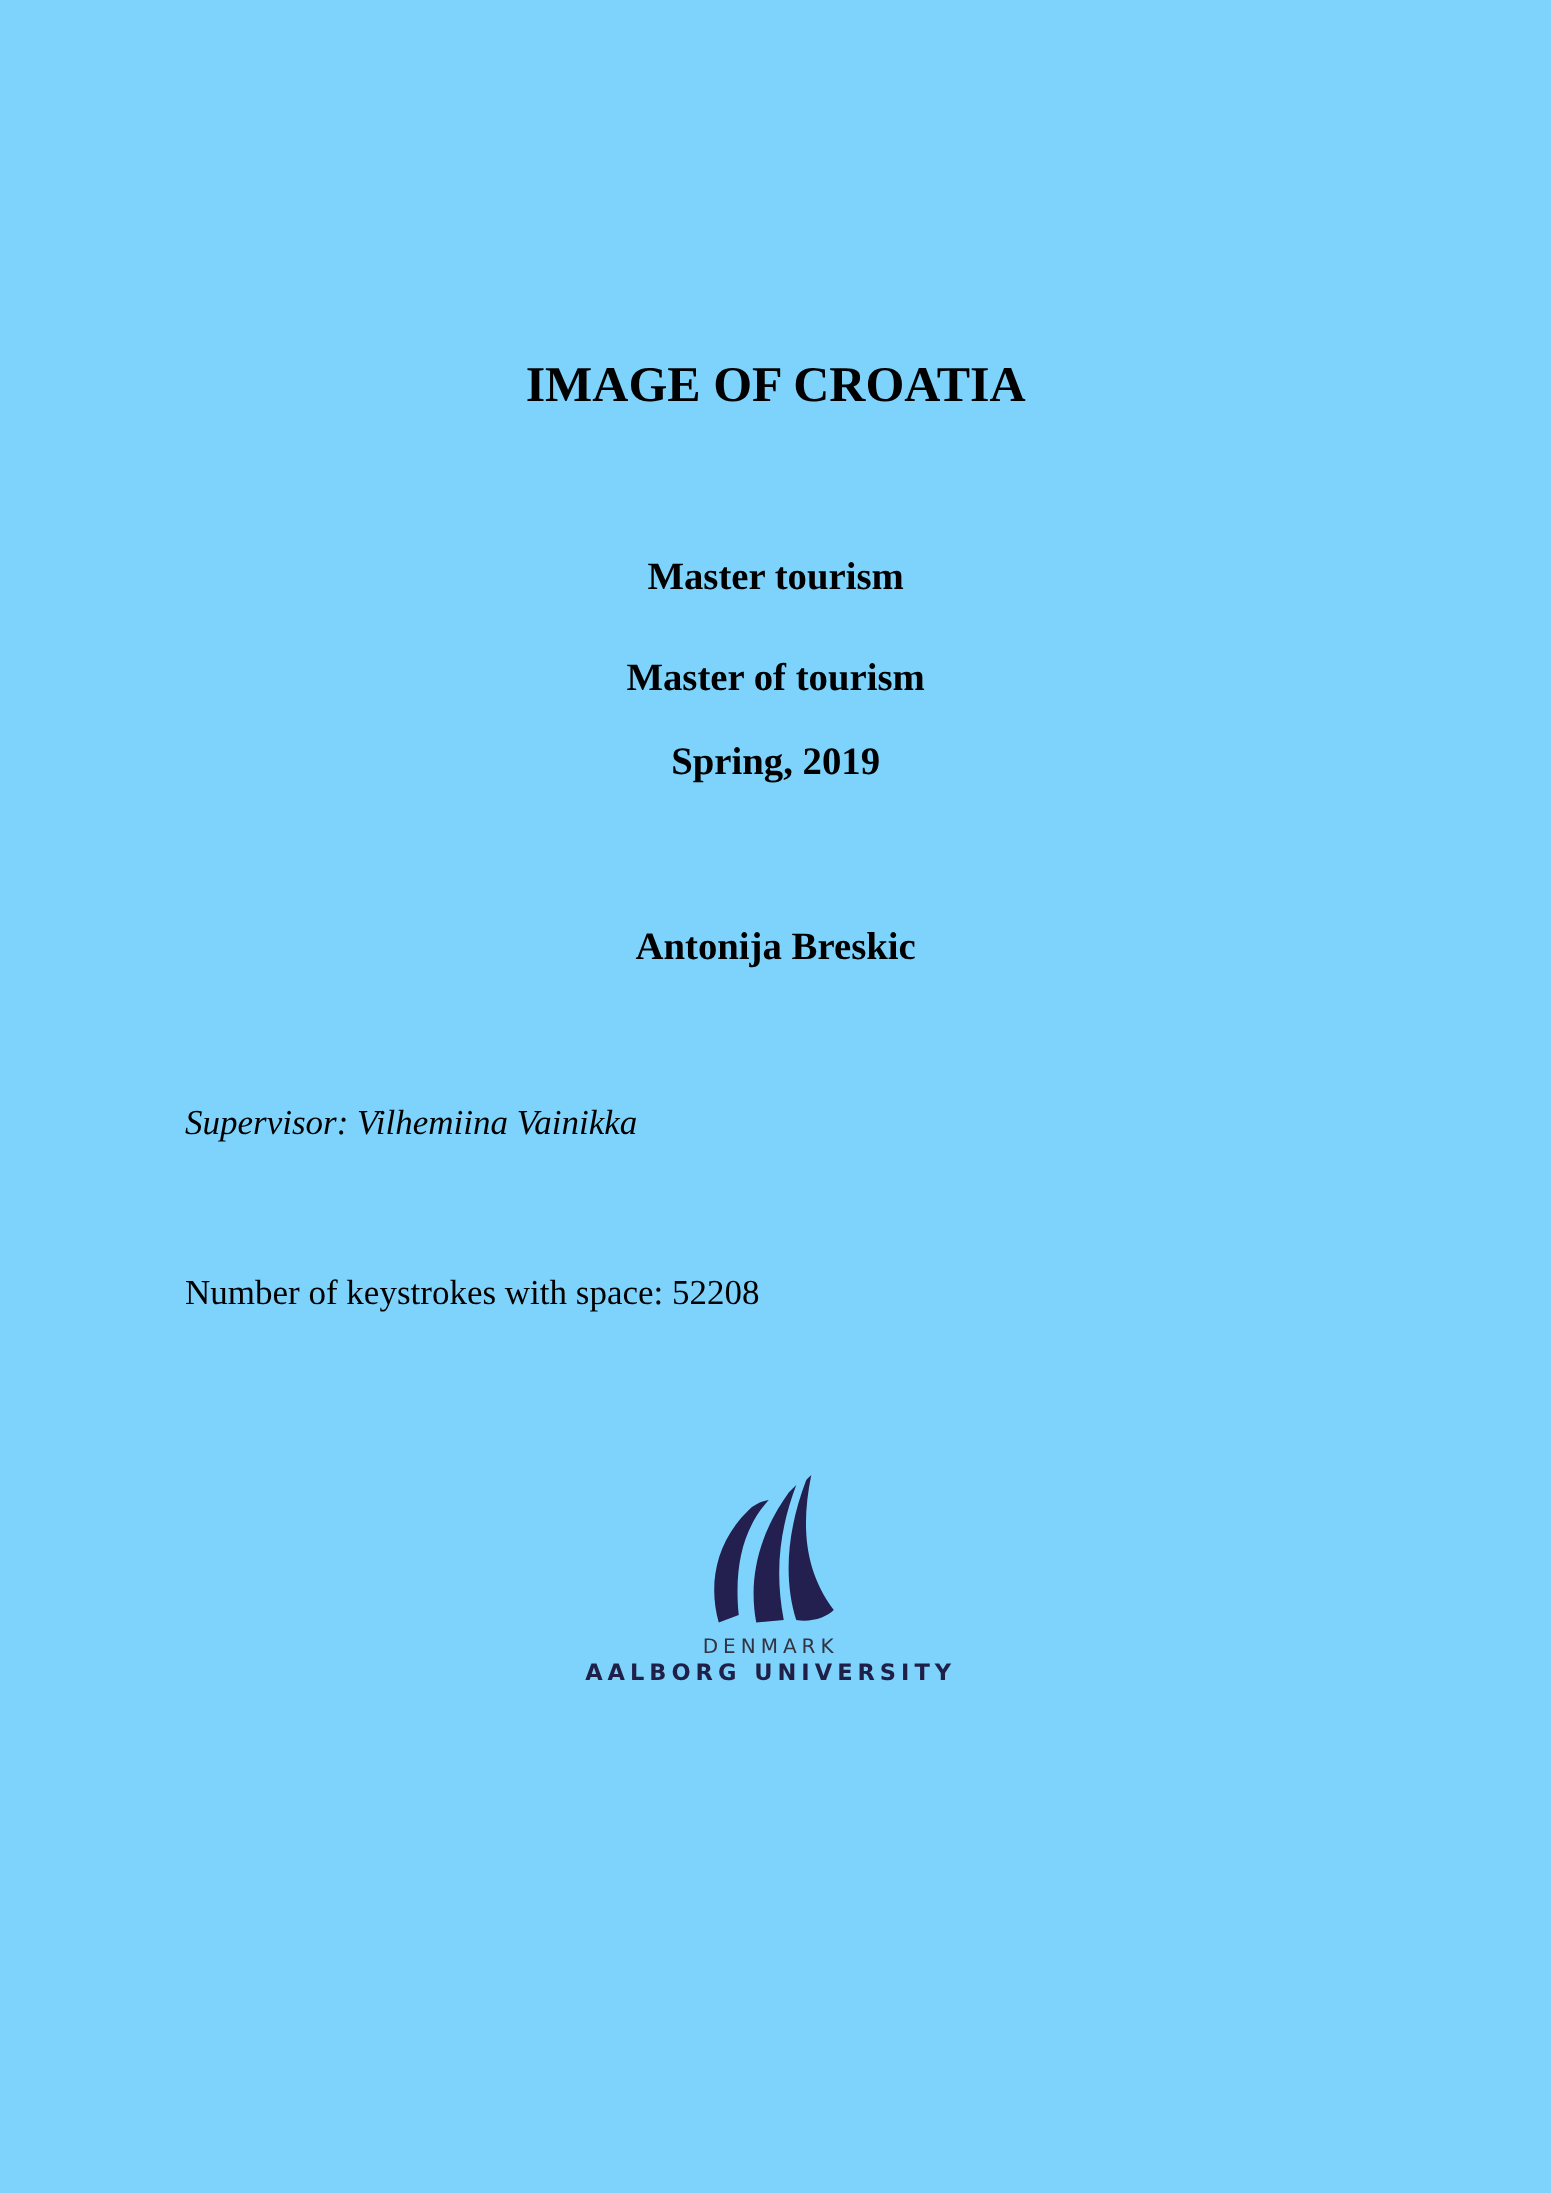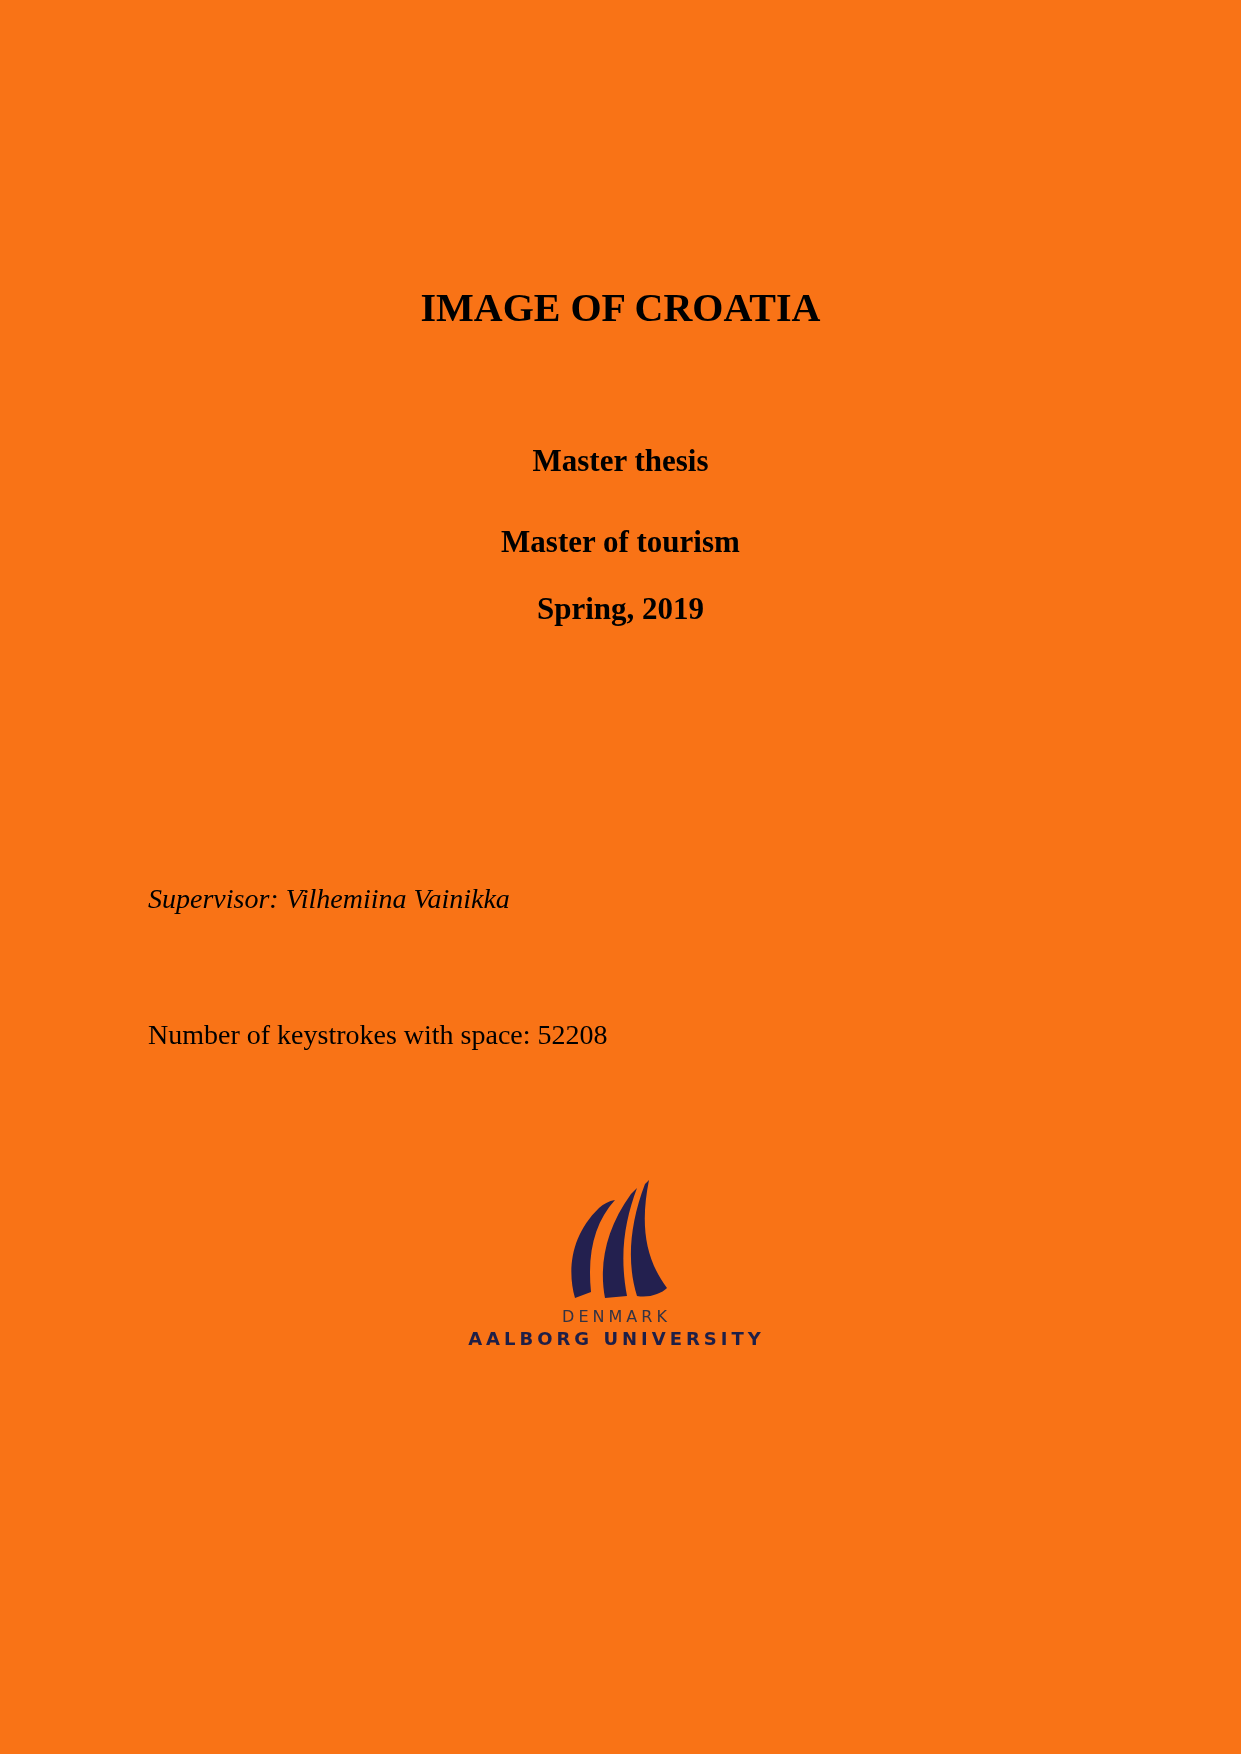--- a/index.html
+++ b/index.html
@@ -1,37 +1,38 @@
 <!DOCTYPE html>
 <html><head>
 <meta charset="utf-8">
 <style>
   html,body{margin:0;padding:0;background:#ffffff;}
   body{width:1241px;height:1754px;position:relative;font-family:"Liberation Serif","DejaVu Serif",serif;color:#000;}
-  .page{position:absolute;left:0;top:0;width:1241px;height:1754px;background:#f97316;}
+  .page{position:absolute;left:0;top:0;width:1241px;height:1754px;background:#7dd3fc;}
   .center{position:absolute;left:0;width:1241px;text-align:center;font-weight:bold;}
   .title{top:284px;font-size:40px;letter-spacing:0;}
   .sub{font-size:31px;}
   .line{position:absolute;left:148px;font-size:28px;font-weight:normal;}
   .logo{position:absolute;left:565px;top:1180px;width:110px;height:120px;}
   .uni{position:absolute;left:0;width:1233px;text-align:center;font-family:"DejaVu Sans","Liberation Sans",sans-serif;}
   .uni-name{top:1328px;font-size:18px;font-weight:bold;letter-spacing:4px;color:#1f1f47;}
   .uni-country{top:1307px;font-size:16px;letter-spacing:4px;color:#333344;}
 </style>
 </head>
 <body>
 
 <div class="page">
 
   <div class="center title">IMAGE OF CROATIA</div>
 
-  <div class="center sub" style="top:443px;">Master thesis</div>
+  <div class="center sub" style="top:443px;">Master tourism</div>
   <div class="center sub" style="top:524px;">Master of tourism</div>
   <div class="center sub" style="top:591px;">Spring, 2019</div>
 
+  <div class="center sub" style="top:739px;">Antonija Breskic</div>
 
   <div class="line" style="top:883px;font-style:italic;">Supervisor: Vilhemiina Vainikka</div>
   <div class="line" style="top:1019px;">Number of keystrokes with space: 52208</div>
 
   <svg class="logo" viewBox="0 0 110 120">
     <path fill="#23204f" d="M10 118 C2 90 6 55 34 28 C38 24 44 21 50 20 C30 42 22 72 26 112 Z"></path>
     <path fill="#23204f" d="M40 118 C34 86 40 50 66 14 C68 12 70 10 72 8 C60 40 54 74 62 116 Z"></path>
     <path fill="#23204f" d="M72 116 C62 84 64 46 80 4 C82 2 83 1 84 0 C76 40 78 76 102 108 C96 114 84 118 72 116 Z"></path>
   </svg>
 

